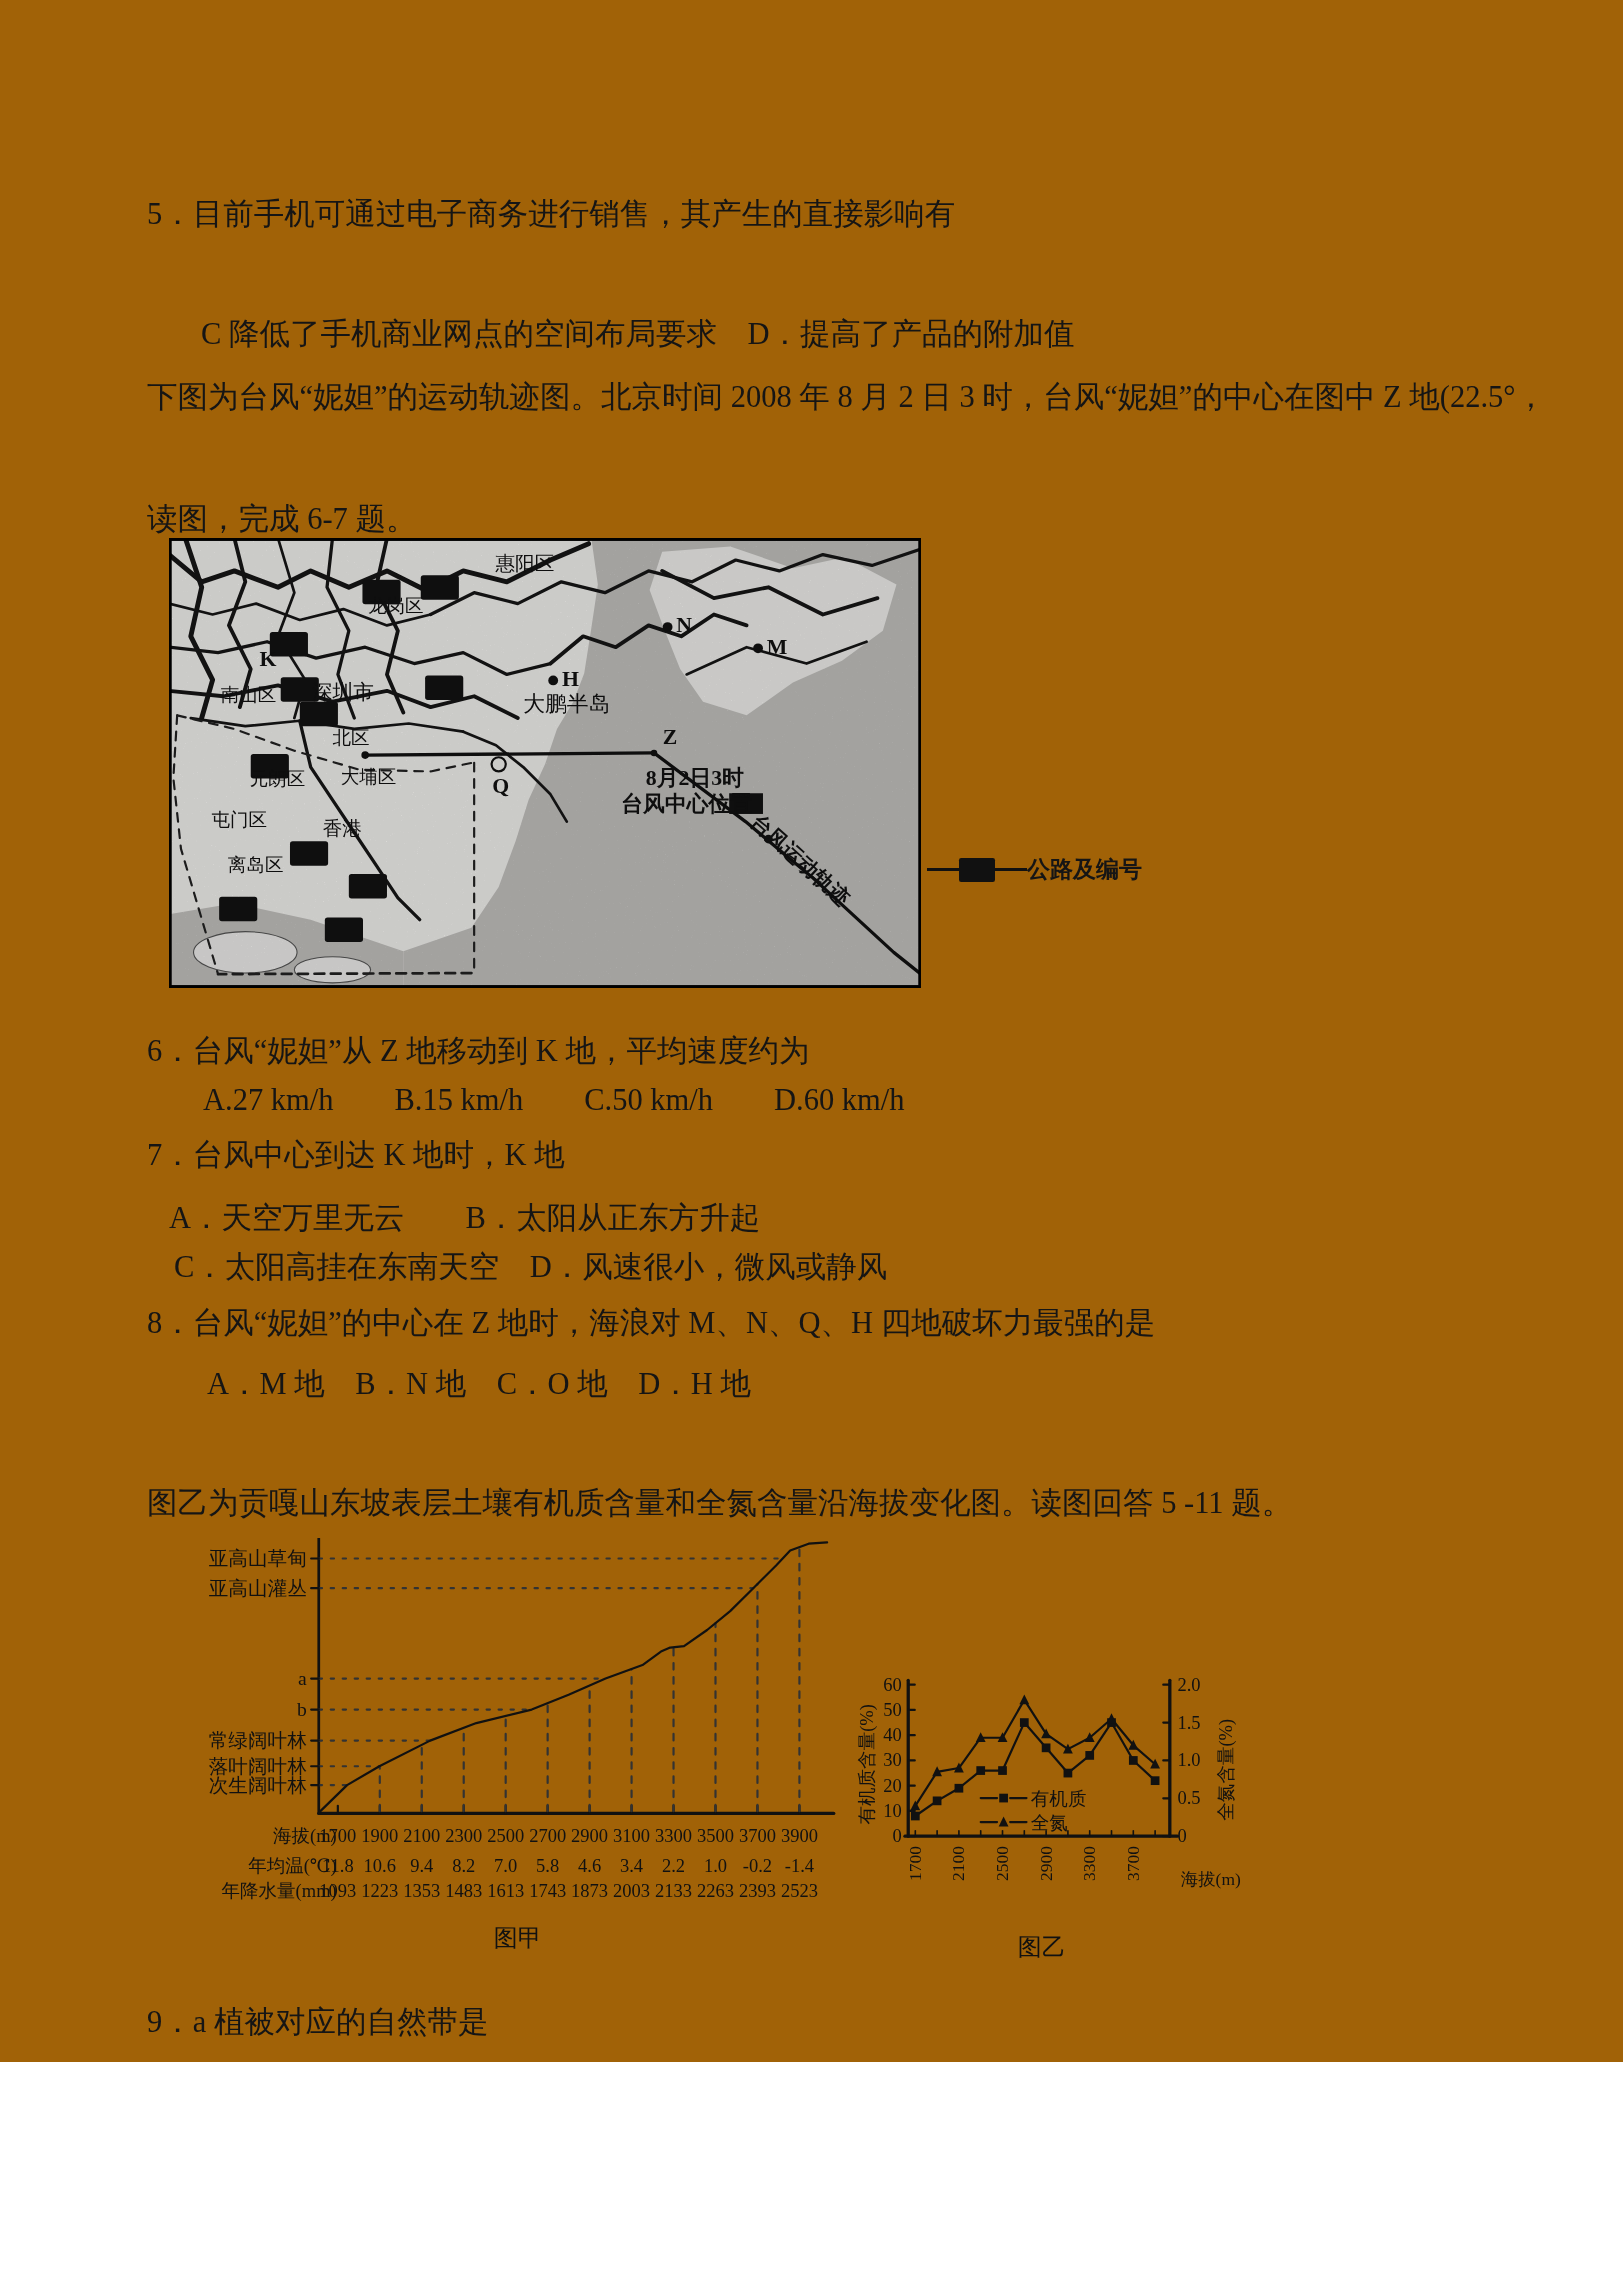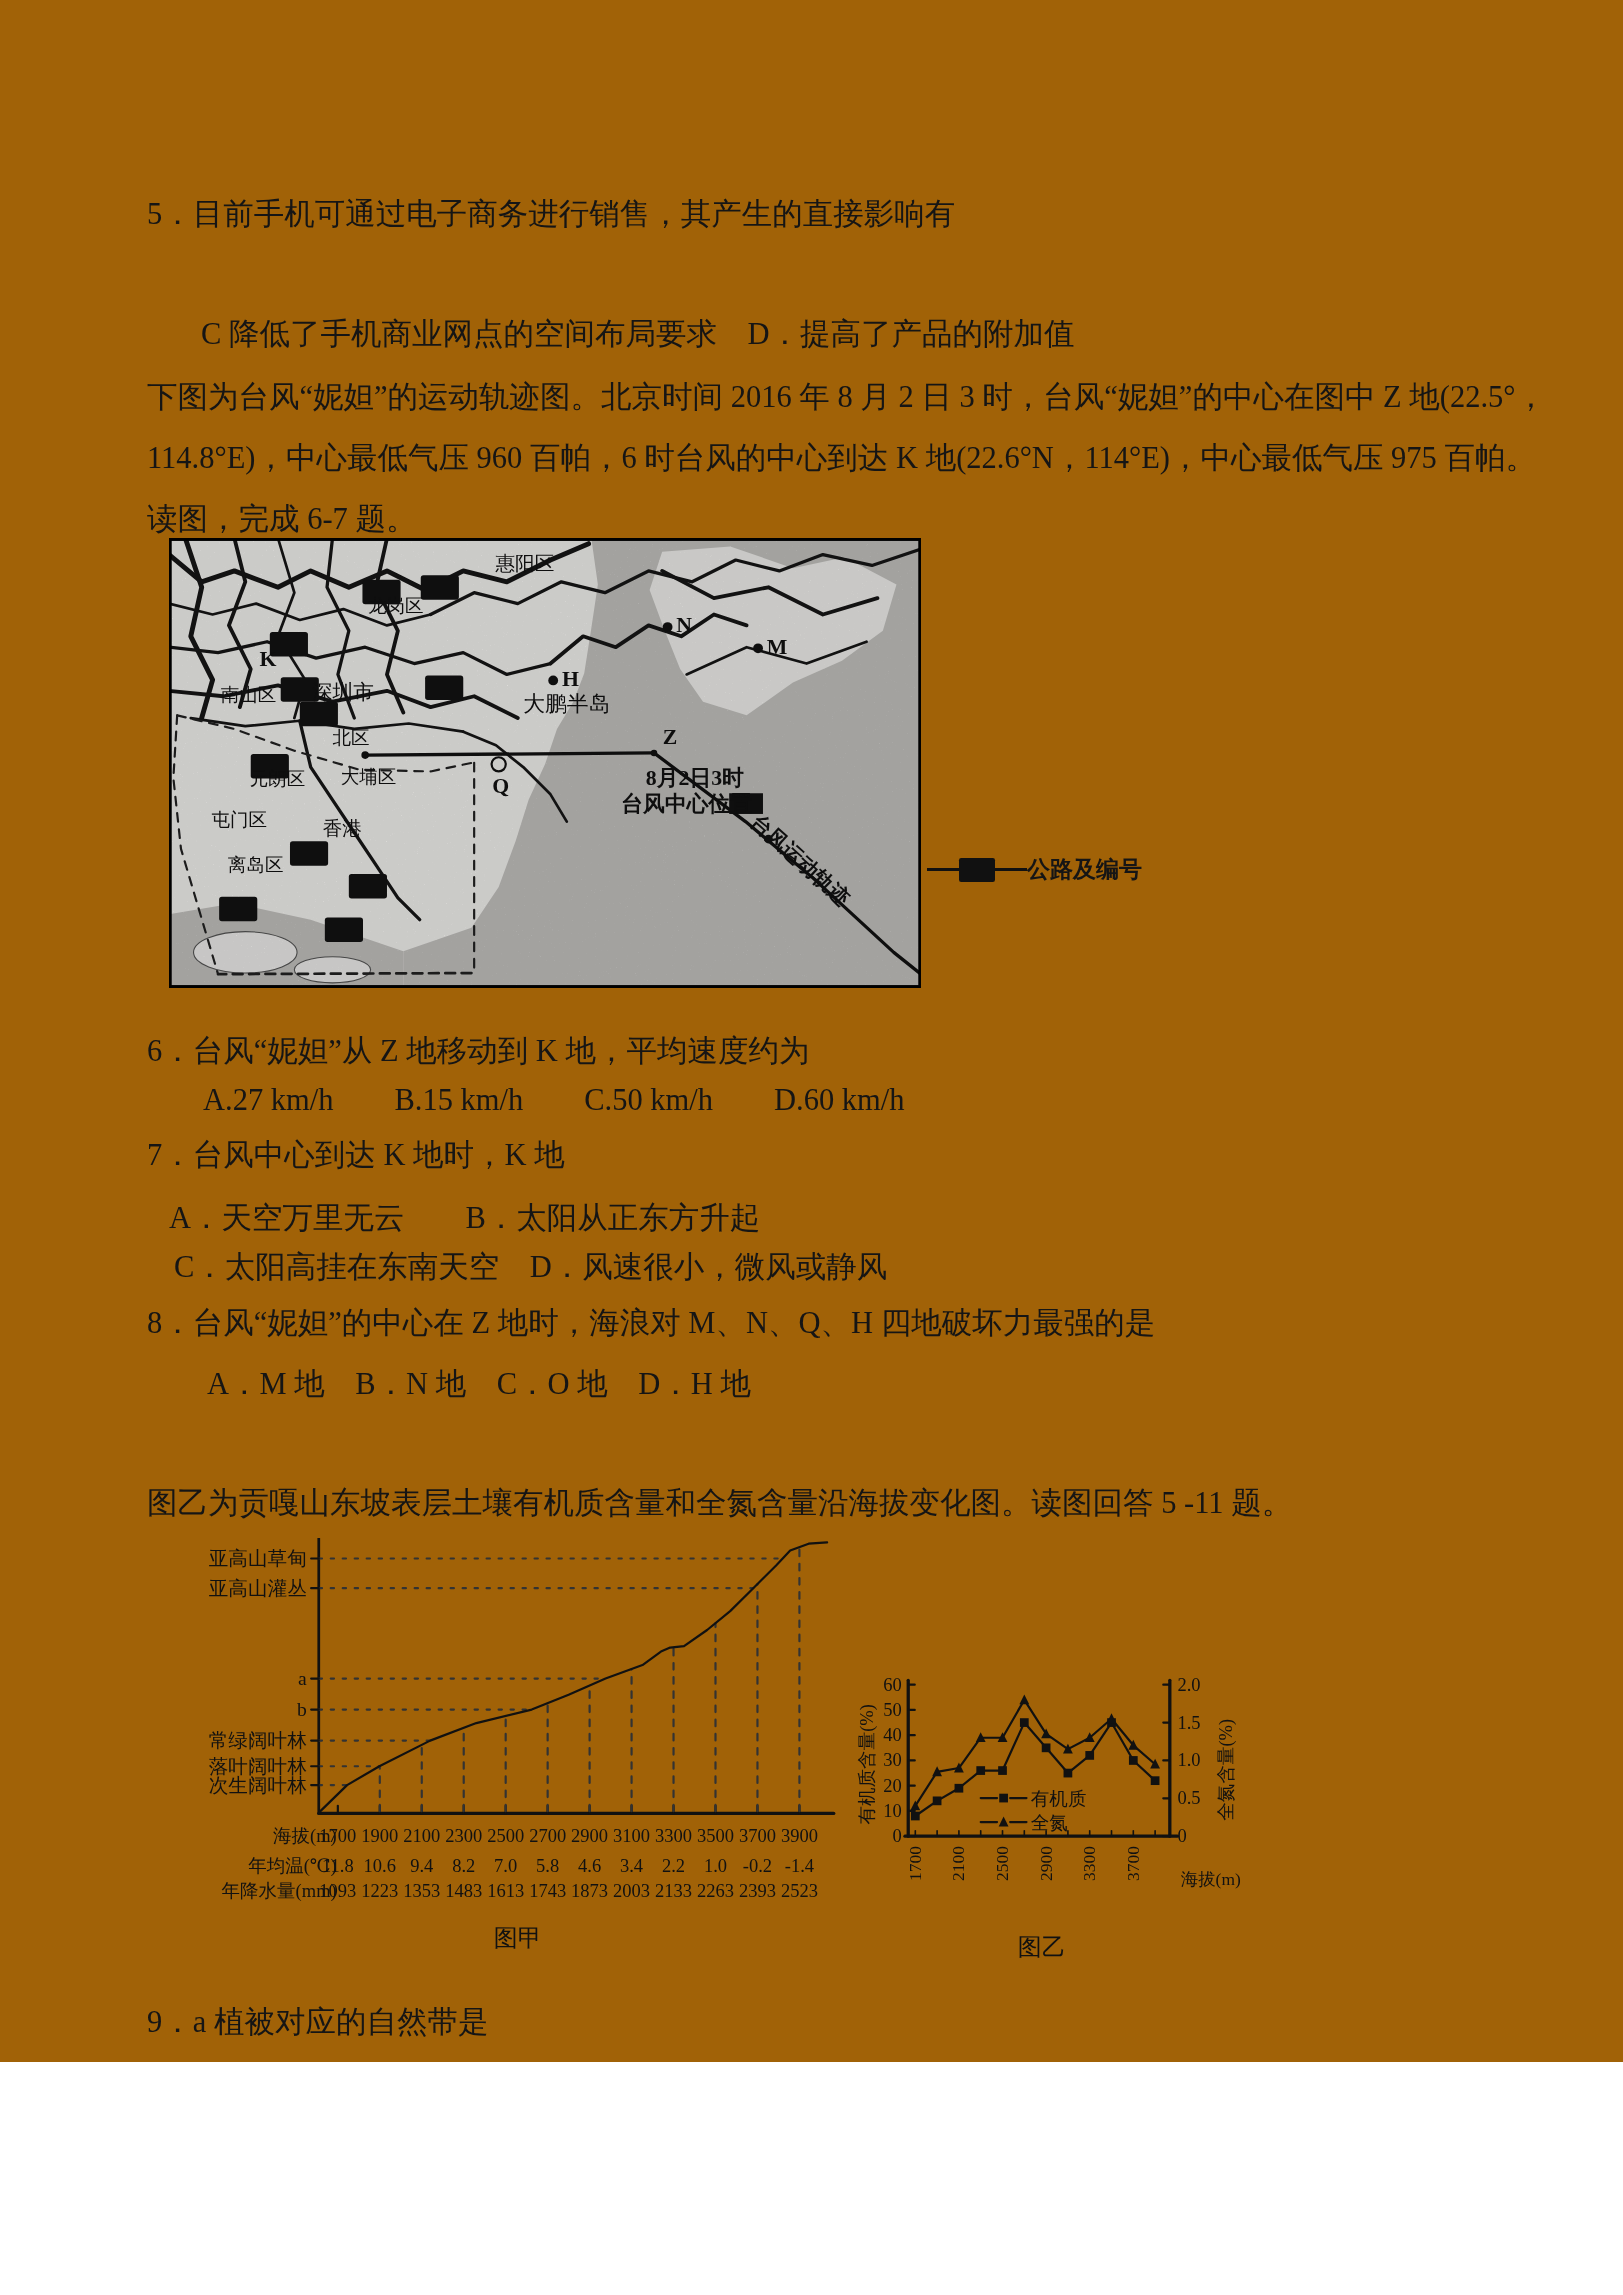--- a/index.html
+++ b/index.html
@@ -16,22 +16,21 @@
   svg text{font-family:"Liberation Serif","DejaVu Serif",serif;fill:#111;}
 </style>
 </head>
 <body>
 
 <div class="page">
 
   <div class="tl" style="left:147px;top:196px">5．目前手机可通过电子商务进行销售，其产生的直接影响有</div>
   <div class="tl" style="left:201px;top:316px">C 降低了手机商业网点的空间布局要求　D．提高了产品的附加值</div>
 
-  <div class="tl" style="left:147px;top:379px">下图为台风“妮妲”的运动轨迹图。北京时间 2016 年 8 月 2 日 3 时，台风“妮妲”的中心在图中 Z 地(22.5°，</div>
-  <div class="tl" style="left:147px;top:440px">114.8°E)，中心最低气压 960 百帕，6 时台风的中心到达 K 地(22.6°N，114°E)，中心最低气压 975 百帕。</div>
+  <div class="tl" style="left:147px;top:379px">下图为台风“妮妲”的运动轨迹图。北京时间 2008 年 8 月 2 日 3 时，台风“妮妲”的中心在图中 Z 地(22.5°，</div>
   <div class="tl" style="left:147px;top:501px">读图，完成 6-7 题。</div>
 
   <svg id="mapsvg" style="position:absolute;left:169px;top:538px" width="752" height="450" viewBox="0 0 1380 825">
       <defs>
         <filter id="grain">
           <feTurbulence type="fractalNoise" baseFrequency="0.8" numOctaves="2" result="n"></feTurbulence>
           <feColorMatrix in="n" type="matrix" values="0 0 0 0 0  0 0 0 0 0  0 0 0 0 0  0.9 0.9 0.9 0 0"></feColorMatrix>
         </filter>
       </defs>
       <rect x="0" y="0" width="1380" height="825" fill="#f4f3f0"></rect>

